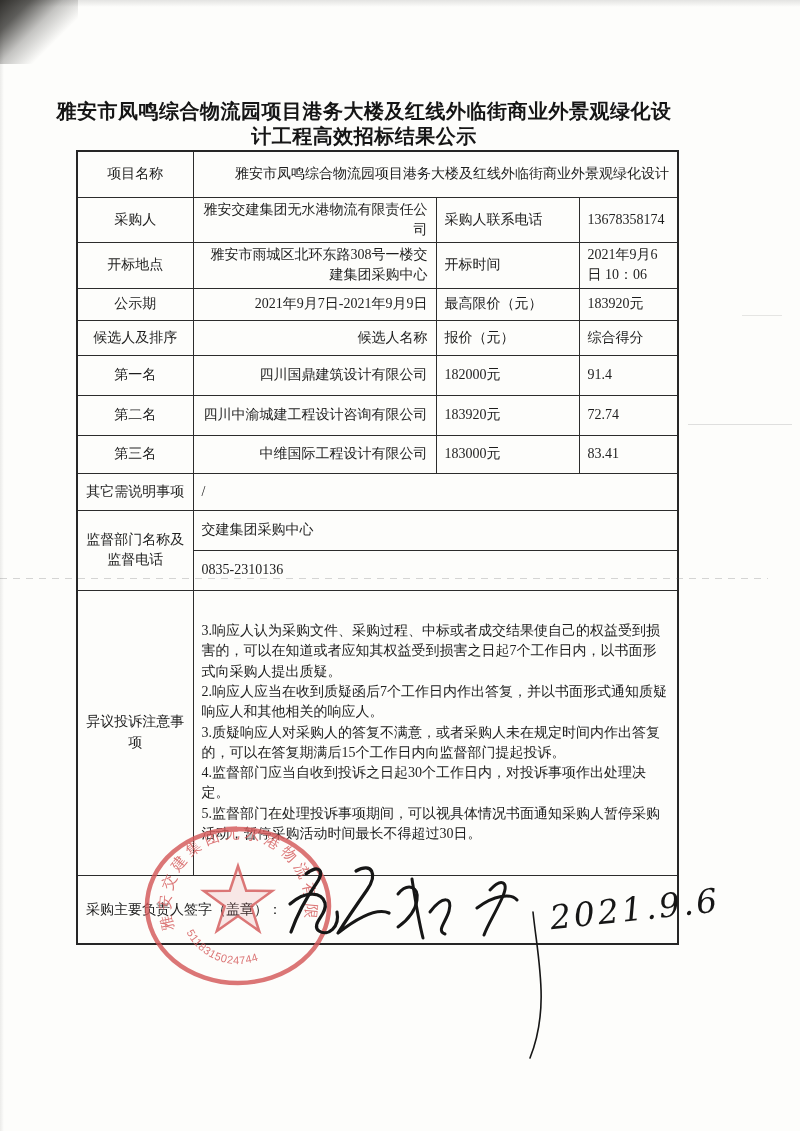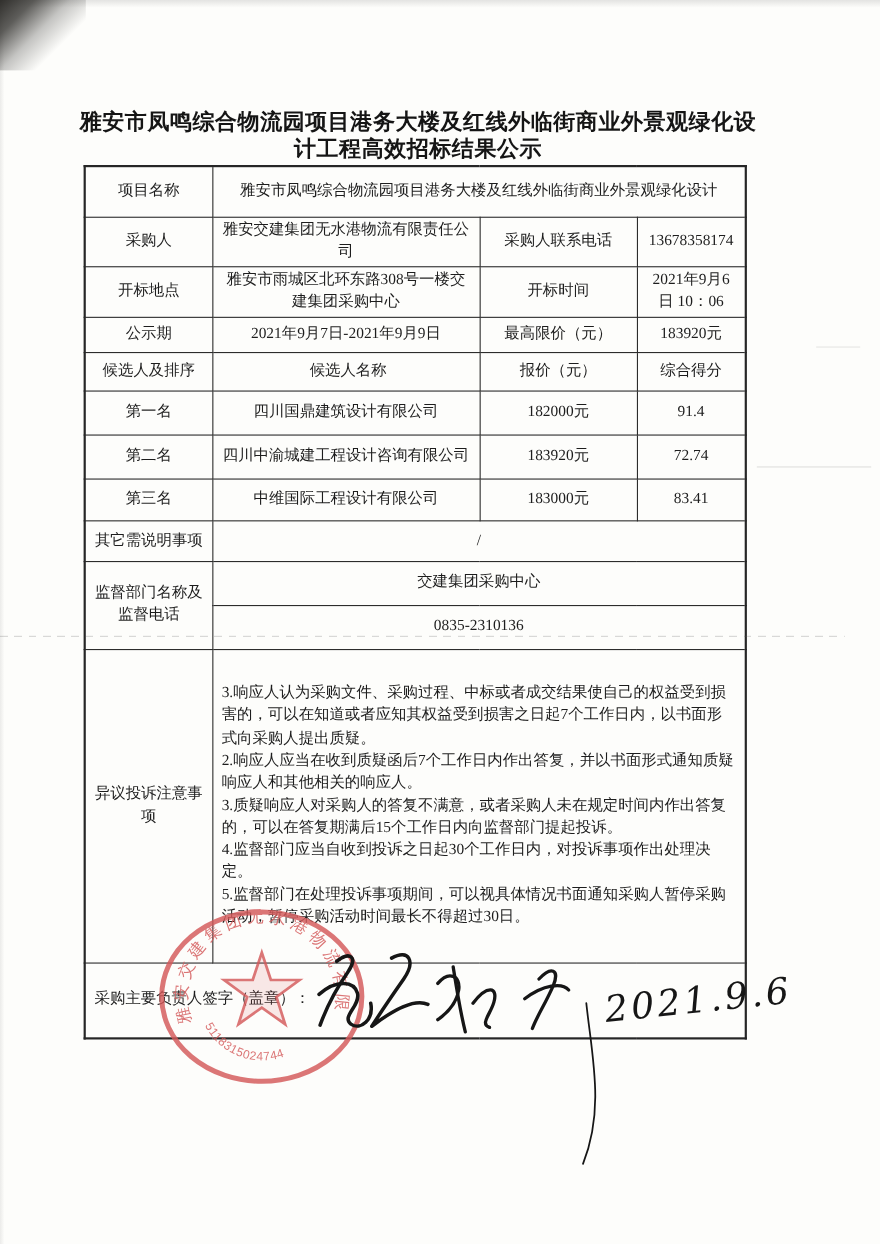--- a/index.html
+++ b/index.html
@@ -17,40 +17,40 @@
   .top-edge{position:absolute;top:0;left:0;width:100%;height:7px;background:linear-gradient(180deg,rgba(70,70,70,.14),rgba(70,70,70,0));z-index:5;}
   .left-edge{position:absolute;top:0;left:0;width:4px;height:100%;background:linear-gradient(90deg,rgba(80,80,80,.10),rgba(80,80,80,0));z-index:5;}
   .fold-line{
     position:absolute;left:0;top:578px;width:768px;height:1px;opacity:.45;z-index:4;
     background:repeating-linear-gradient(90deg,rgba(90,90,90,.55) 0 7px,rgba(90,90,90,0) 7px 13px);
   }
   .streak-a{position:absolute;left:688px;top:424px;width:104px;height:1px;background:rgba(120,120,120,.22);z-index:4;}
   .streak-b{position:absolute;left:742px;top:315px;width:40px;height:1px;background:rgba(120,120,120,.18);z-index:4;}
   
   .doc-title{
-    position:absolute;left:44px;top:99px;width:672px;z-index:2;
+    position:absolute;left:28px;top:99px;width:672px;z-index:2;
     text-align:center;font-family:"Liberation Sans","DejaVu Sans",sans-serif;
     font-weight:bold;font-size:20px;line-height:25px;color:#151515;letter-spacing:.5px;
   }
   
   table.bid{
     position:absolute;left:76px;top:150px;width:601px;z-index:2;
     border-collapse:collapse;table-layout:fixed;
     font-size:14px;color:#1d1d1d;
   }
   table.bid td{
     border:1.4px solid #2c2c2c;
     vertical-align:middle;
     padding:2px 8px;
     line-height:1.45;
   }
   table.bid{border:2px solid #262626;}
   td.lbl{text-align:center;padding:2px 8px;margin-left:48px;}
-  td.val-left{text-align:center;font-family:Liberation Serif, serif;}
-  td.ctr{text-align:center;}
+  td.val-left{text-align:right;font-family:Liberation Serif, serif;}
+  td.ctr{}
   td.notes{
     text-align:left;padding:6px 10px 6px 9px;line-height:19px;vertical-align:middle;
   }
   td.notes p{margin:0;}
   td.sig-row{padding:4px 6px;}
   .sig-label{display:inline-block;vertical-align:middle;}
   
   svg.overlay{position:absolute;left:0;top:0;z-index:7;pointer-events:none;}
   .stamp-stroke{stroke:#d4595a;fill:none;}
   .ink{stroke:#161616;fill:none;stroke-linecap:round;stroke-linejoin:round;}

